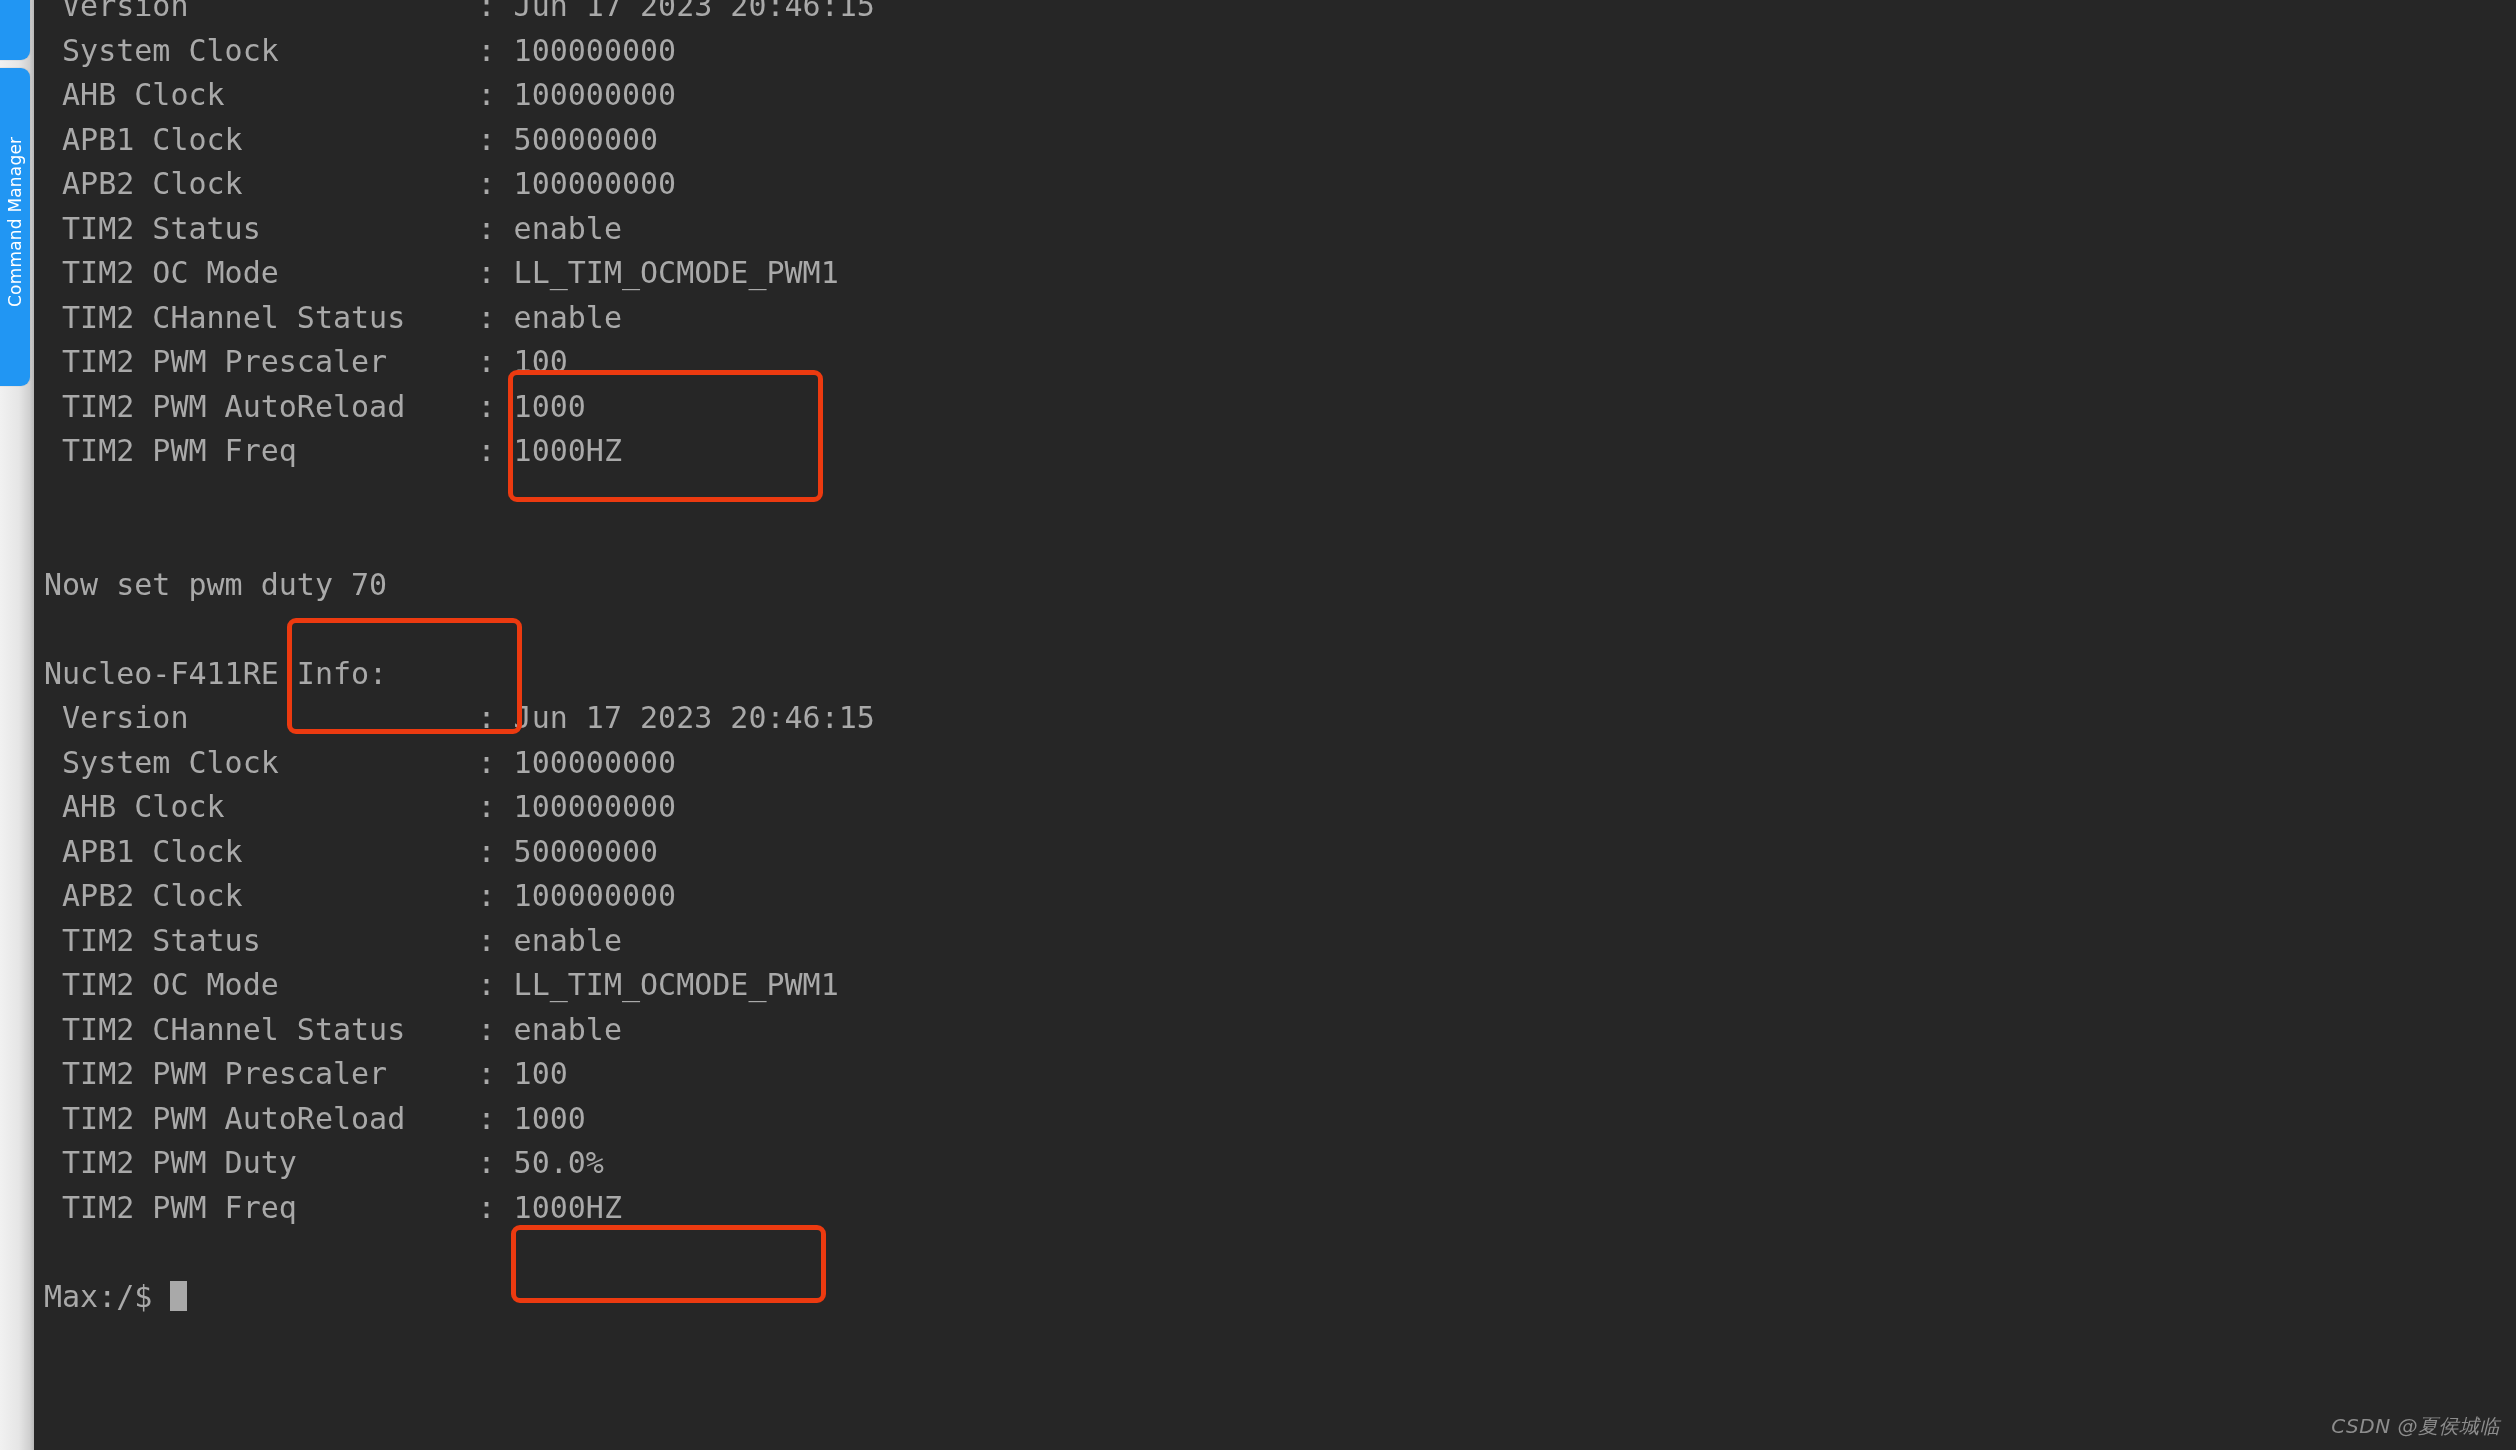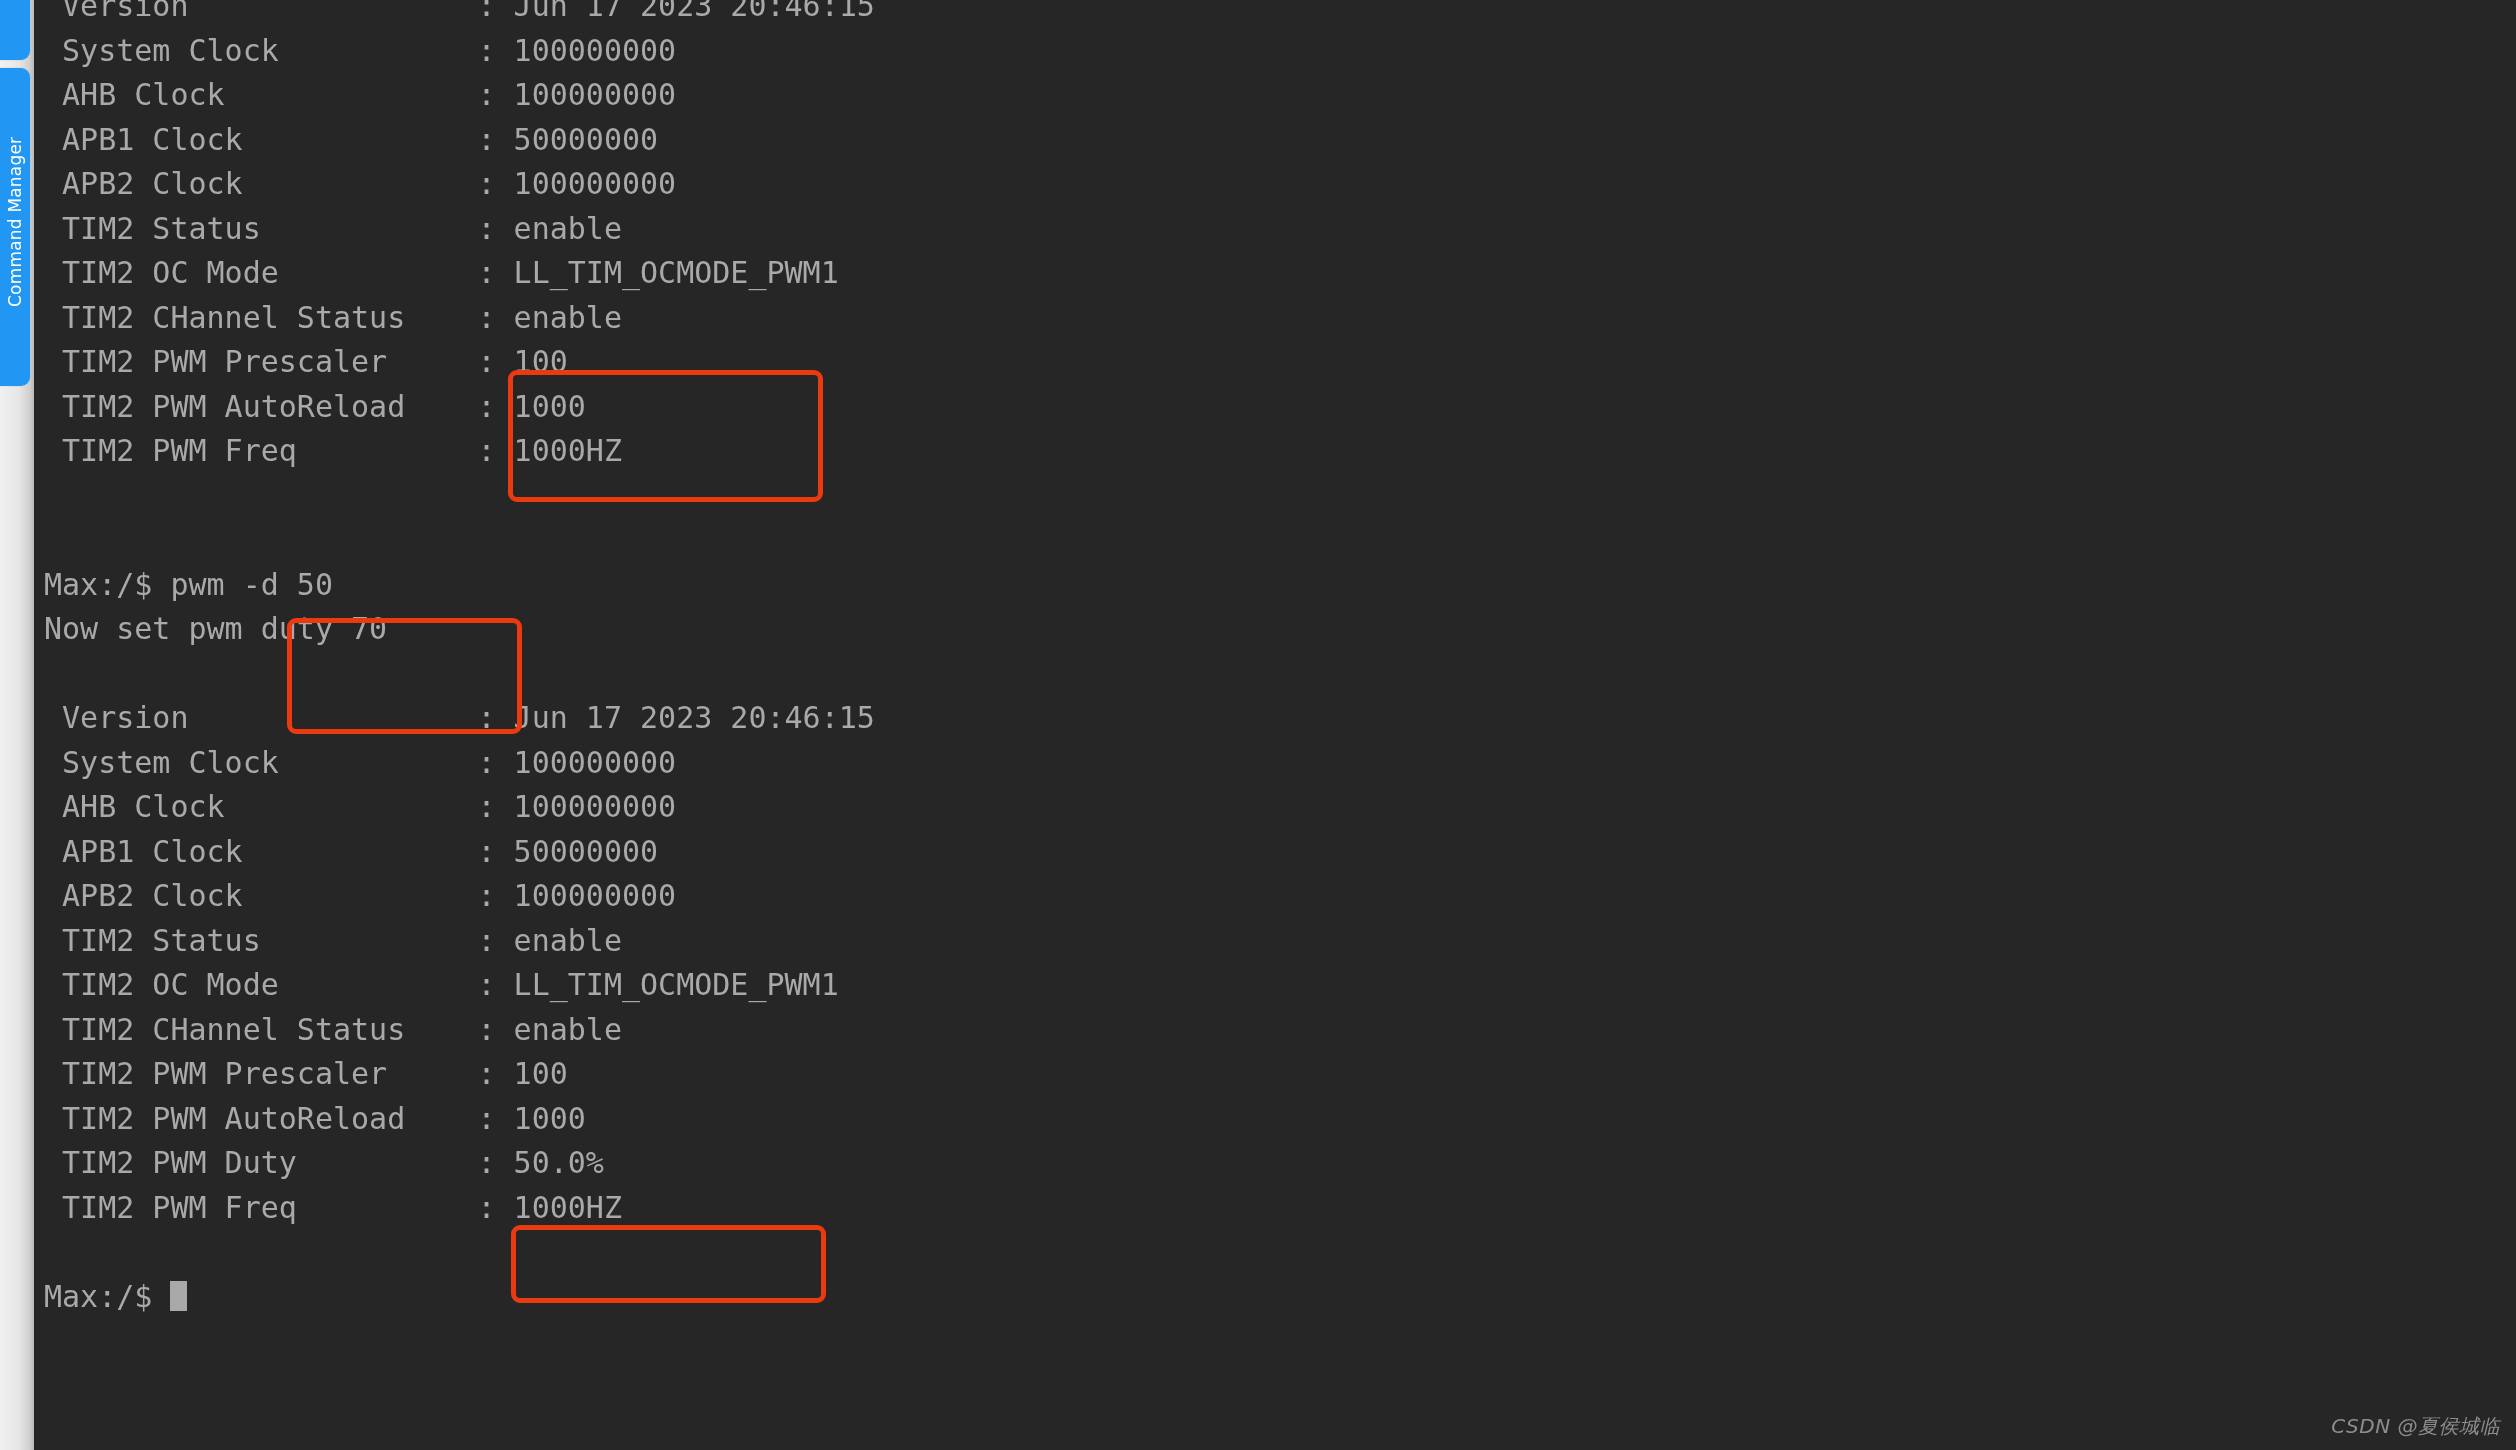--- a/index.html
+++ b/index.html
@@ -133,23 +133,23 @@
         <div class="tline"> APB1 Clock             : 50000000</div>
         <div class="tline"> APB2 Clock             : 100000000</div>
         <div class="tline"> TIM2 Status            : enable</div>
         <div class="tline"> TIM2 OC Mode           : LL_TIM_OCMODE_PWM1</div>
         <div class="tline"> TIM2 CHannel Status    : enable</div>
         <div class="tline"> TIM2 PWM Prescaler     : 100</div>
         <div class="tline"> TIM2 PWM AutoReload    : 1000</div>
         <div class="tline"> TIM2 PWM Freq          : 1000HZ</div>
         <div class="tline blank"></div>
         <div class="tline blank"></div>
-        <div class="tline">Max:/$ pwm -d 50</div>
         <div class="tline">Now set pwm duty 70</div>
         <div class="tline blank"></div>
+        <div class="tline">Nucleo-F411RE Info:</div>
         <div class="tline"> Version                : Jun 17 2023 20:46:15</div>
         <div class="tline"> System Clock           : 100000000</div>
         <div class="tline"> AHB Clock              : 100000000</div>
         <div class="tline"> APB1 Clock             : 50000000</div>
         <div class="tline"> APB2 Clock             : 100000000</div>
         <div class="tline"> TIM2 Status            : enable</div>
         <div class="tline"> TIM2 OC Mode           : LL_TIM_OCMODE_PWM1</div>
         <div class="tline"> TIM2 CHannel Status    : enable</div>
         <div class="tline"> TIM2 PWM Prescaler     : 100</div>
         <div class="tline"> TIM2 PWM AutoReload    : 1000</div>

